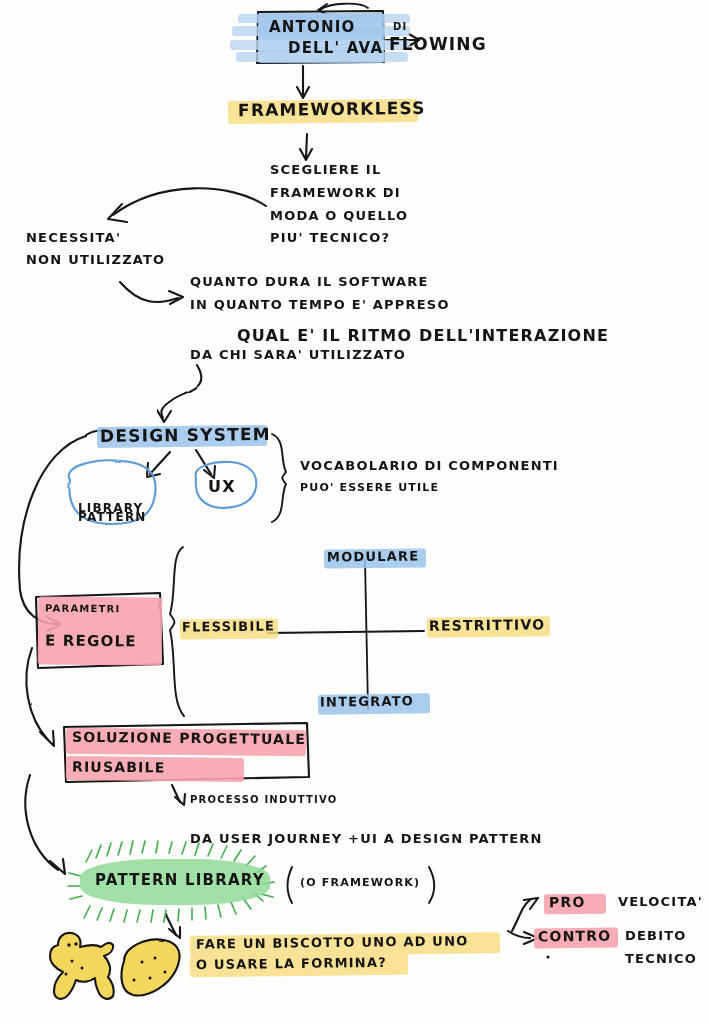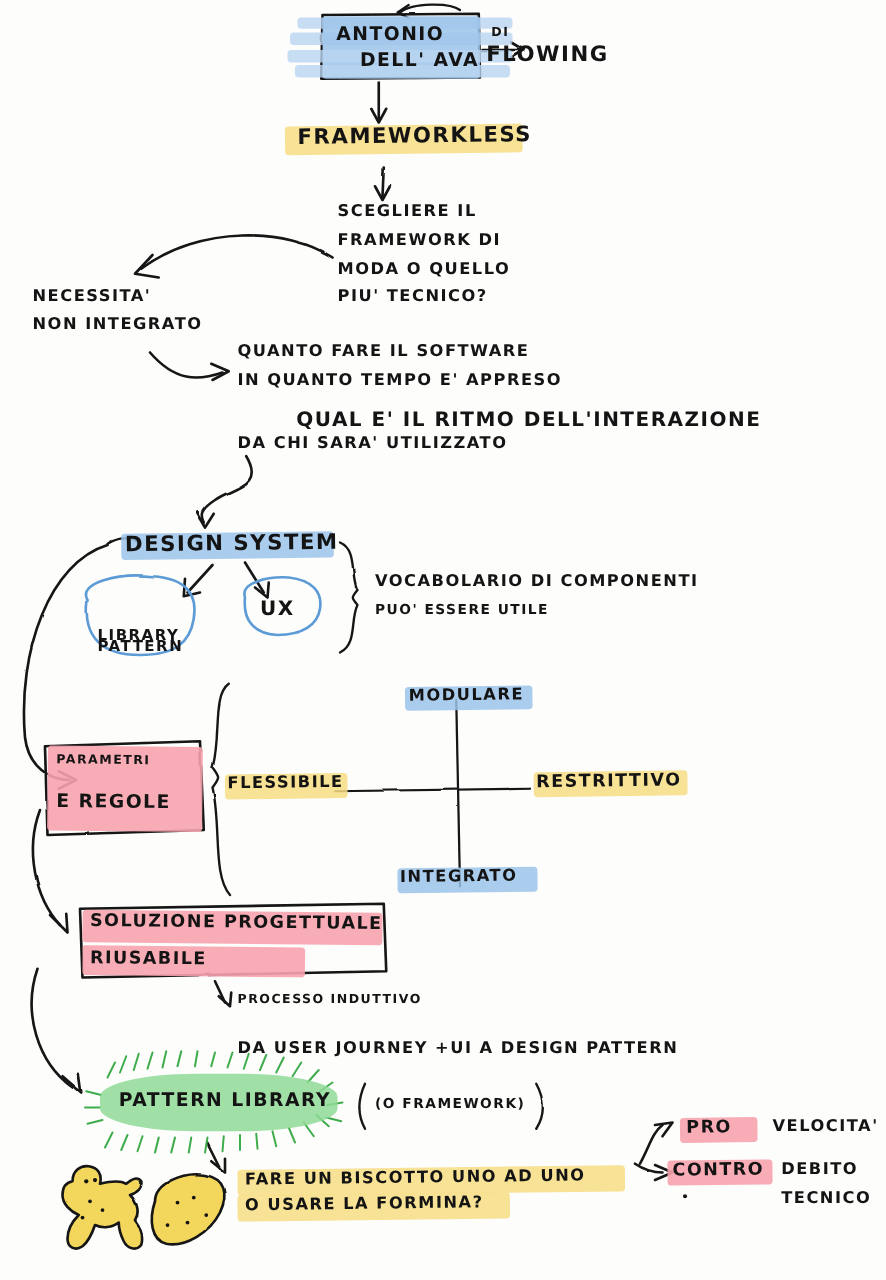--- a/index.html
+++ b/index.html
@@ -262,23 +262,23 @@
 <div class="t" style="left:389px;top:36px;font-size:17px;">FLOWING</div>
 
 <div class="t skew1" style="left:238px;top:101px;font-size:17px;">FRAMEWORKLESS</div>
 
 <div class="t" style="left:270px;top:163px;font-size:13px;">SCEGLIERE IL</div>
 <div class="t" style="left:270px;top:186px;font-size:13px;">FRAMEWORK DI</div>
 <div class="t" style="left:270px;top:209px;font-size:13px;">MODA O QUELLO</div>
 <div class="t" style="left:270px;top:231px;font-size:13px;">PIU' TECNICO?</div>
 
 <div class="t" style="left:26px;top:231px;font-size:13px;">NECESSITA'</div>
-<div class="t" style="left:26px;top:253px;font-size:13px;">NON INTEGRATO</div>
-
-<div class="t" style="left:190px;top:275px;font-size:13px;">QUANTO FARE IL SOFTWARE</div>
+<div class="t" style="left:26px;top:253px;font-size:13px;">NON UTILIZZATO</div>
+
+<div class="t" style="left:190px;top:275px;font-size:13px;">QUANTO DURA IL SOFTWARE</div>
 <div class="t" style="left:190px;top:298px;font-size:13px;">IN QUANTO TEMPO E' APPRESO</div>
 <div class="t" style="left:190px;top:328px;font-size:16px;margin-left:47px;">QUAL E' IL RITMO DELL'INTERAZIONE</div>
 <div class="t" style="left:190px;top:348px;font-size:13px;">DA CHI SARA' UTILIZZATO</div>
 
 <div class="t skew1" style="left:100px;top:427px;font-size:17px;">DESIGN SYSTEM</div>
 
 <div class="t" style="left:78px;top:511px;font-size:12px;">PATTERN</div>
 <div class="t" style="left:78px;top:502px;font-size:12px;">LIBRARY</div>
 <div class="t" style="left:208px;top:479px;font-size:16px;">UX</div>
 

